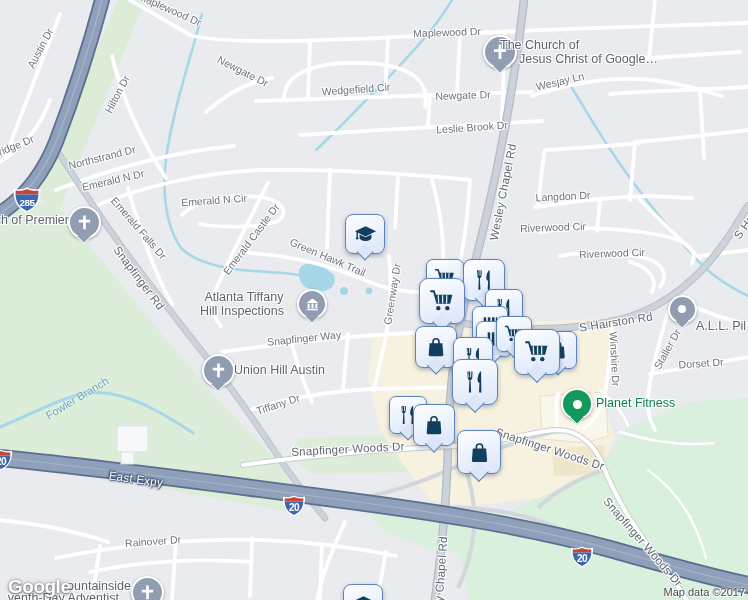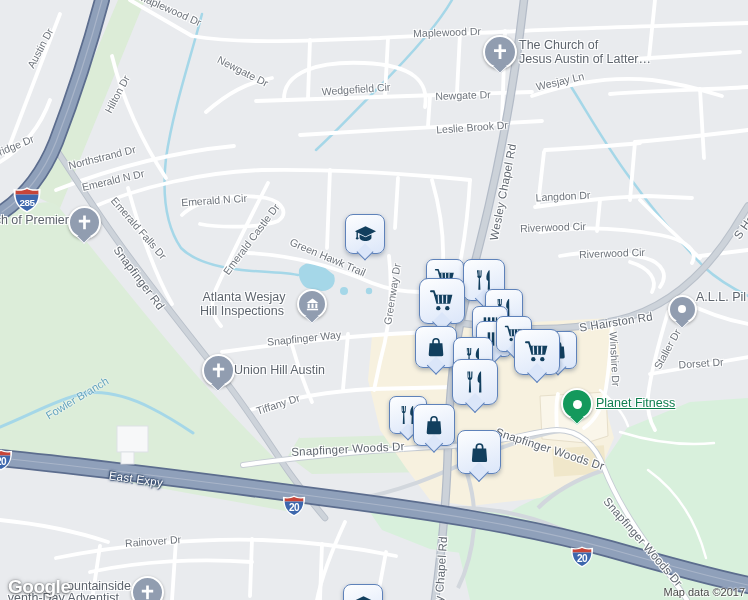--- a/index.html
+++ b/index.html
@@ -287,54 +287,54 @@
         <span style="font-size: 10.08px;">20</span>
       </div>
     </div>
   <div id="pois">
       <div class="cpoi" style="left: 483px; top: 35px; width: 30px; height: 30px; background: rgb(145, 157, 176);">
         <div class="cpt" style="background: rgb(145, 157, 176);"></div>
         <svg width="20" height="20">
           <use href="#i-church"></use>
         </svg>
       </div>
-      <div class="plabel" style="top: 45px; left: 519px; transform: translateY(-50%);">The Church of</div>
-      <div class="plabel" style="top: 59px; left: 519px; transform: translateY(-50%);">Jesus Austin of Latter…</div>
+      <div class="plabel" style="top: 45px; left: 500px; transform: translateY(-50%);">The Church of</div>
+      <div class="plabel" style="top: 59px; left: 519px; transform: translateY(-50%);">Jesus Christ of Google…</div>
       <div class="cpoi" style="left: 67.5px; top: 205.5px; width: 29px; height: 29px; background: rgb(145, 157, 176);">
         <div class="cpt" style="background: rgb(145, 157, 176);"></div>
         <svg width="19" height="19">
           <use href="#i-church"></use>
         </svg>
       </div>
       <div class="plabel" style="top: 220px; right: 679px; transform: translateY(-50%);">ch of Premier</div>
       <div class="cpoi" style="left: 297px; top: 289px; width: 26px; height: 26px; background: rgb(145, 157, 176);">
         <div class="cpt" style="background: rgb(145, 157, 176);"></div>
         <svg width="17" height="17">
           <use href="#i-home"></use>
         </svg>
       </div>
-      <div class="plabel" style="top: 297px; left: 244px; transform: translate(-50%, -50%);">Atlanta Wesjay</div>
+      <div class="plabel" style="top: 297px; left: 244px; transform: translate(-50%, -50%);">Atlanta Tiffany</div>
       <div class="plabel" style="top: 311px; left: 242px; transform: translate(-50%, -50%);">Hill Inspections</div>
       <div class="cpoi" style="left: 201.5px; top: 353.5px; width: 29px; height: 29px; background: rgb(145, 157, 176);">
         <div class="cpt" style="background: rgb(145, 157, 176);"></div>
         <svg width="19" height="19">
           <use href="#i-church"></use>
         </svg>
       </div>
       <div class="plabel" style="top: 370px; left: 234px; transform: translateY(-50%);">Union Hill Austin</div>
       <div class="cpoi" style="left: 561px; top: 388px; width: 28px; height: 28px; background: rgb(20, 153, 92);">
         <div class="cpt" style="background: rgb(20, 153, 92);"></div>
         <div class="wdot" style="width: 9px; height: 9px;"></div>
       </div>
-      <div class="plabel green" style="top: 403px; left: 596px; transform: translateY(-50%); text-decoration: underline;">Planet Fitness</div>
+      <div class="plabel green" style="top: 403px; left: 596px; transform: translateY(-50%);">Planet Fitness</div>
       <div class="cpoi" style="left: 667.5px; top: 294.5px; width: 25px; height: 25px; background: rgb(145, 157, 176);">
         <div class="cpt" style="background: rgb(145, 157, 176);"></div>
         <div class="wdot" style="width: 8px; height: 8px;"></div>
       </div>
-      <div class="plabel" style="top: 297px; left: 696px; transform: translateY(-50%);">A.L.L. Pil</div>
+      <div class="plabel" style="top: 326px; left: 696px; transform: translateY(-50%);">A.L.L. Pil</div>
       <div class="cpoi" style="left: 130.5px; top: 575.5px; width: 29px; height: 29px; background: rgb(145, 157, 176);">
         <div class="cpt" style="background: rgb(145, 157, 176);"></div>
         <svg width="19" height="19">
           <use href="#i-church"></use>
         </svg>
       </div>
       <div class="plabel" style="top: 586px; right: 617px; transform: translateY(-50%);">ountainside</div>
       <div class="plabel" style="top: 598px; right: 629px; transform: translateY(-50%);">venth-Day Adventist</div>
       <div class="poi" style="left: 426px; top: 259px; width: 36px; height: 36px; border-radius: 7px; z-index: 10; --pt: 11px;">
         <svg width="22" height="22">

